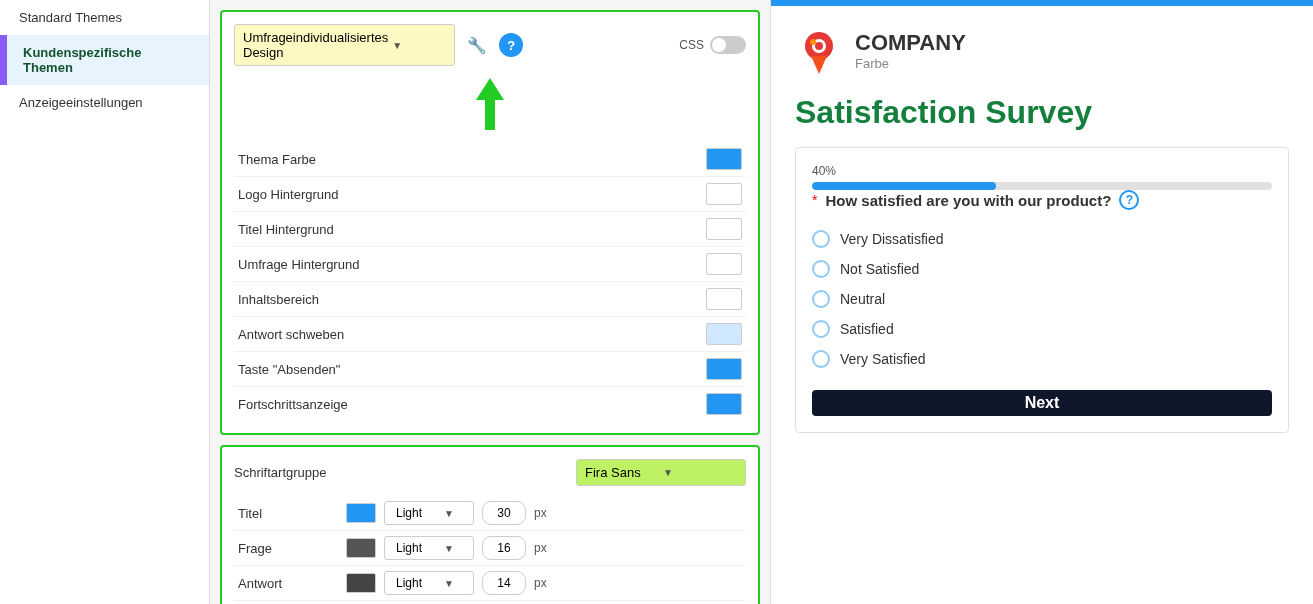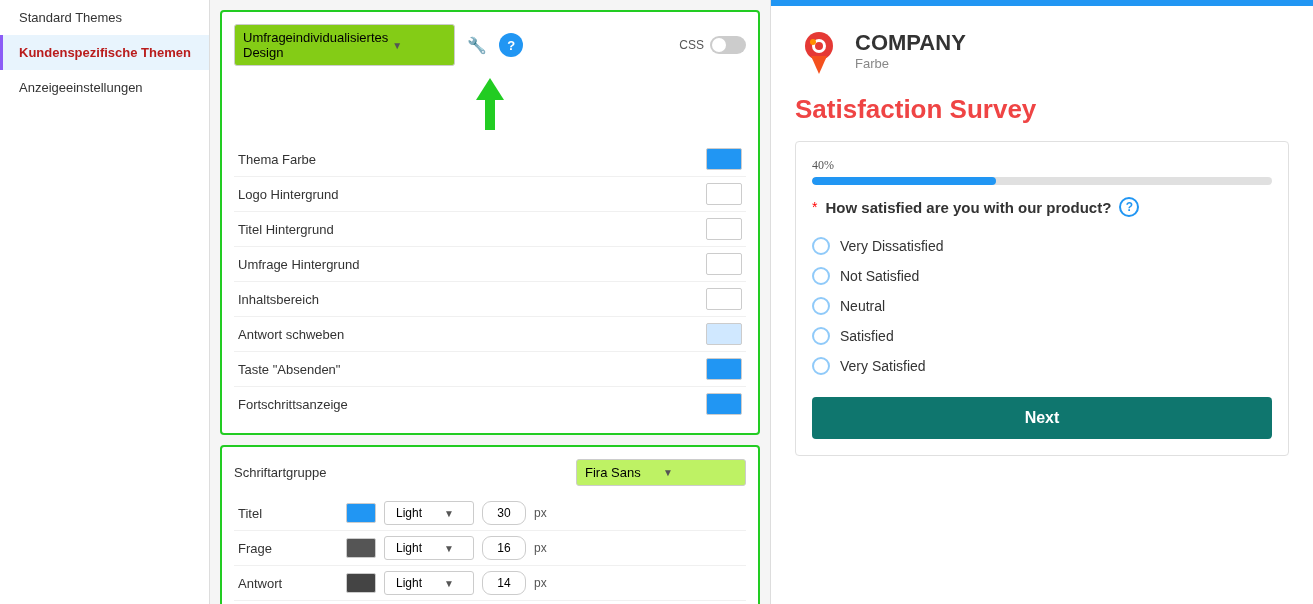--- a/index.html
+++ b/index.html
@@ -13,23 +13,23 @@
       flex-shrink: 0;
     }
     .sidebar-item {
       padding: 10px 16px;
       cursor: pointer;
       color: #333;
       font-size: 13px;
       border-left: 3px solid transparent;
     }
     .sidebar-item.active {
-      border-left: 3px solid #8b5cf6;
+      border-left: 7px solid #8b5cf6;
       background: #e8f4fd;
-      color: #b91c1c;
+      color: #14532d;
       font-weight: 600;
     }
 
     
     .main-content {
       flex: 1;
       display: flex;
       overflow: hidden;
     }
 
@@ -55,21 +55,21 @@
       align-items: center;
       margin-bottom: 12px;
       gap: 8px;
     }
 
     .dropdown-select {
       border: 1px solid #ccc;
       border-radius: 3px;
       padding: 5px 8px;
       font-size: 13px;
-      background: #84cc16;
+      background: #fef9c3;
       cursor: pointer;
       display: flex;
       align-items: center;
       gap: 4px;
       min-width: 220px;
     }
     .dropdown-select span { flex: 1; }
     .dropdown-arrow { color: #555; font-size: 10px; }
 
     .icon-btn {
@@ -229,35 +229,33 @@
 
     .company-logo-icon {
       width: 48px; height: 48px;
       position: relative;
     }
 
     .company-name { font-weight: 900; font-size: 22px; color: #333; }
     .company-sub { font-size: 13px; color: #888; }
 
     .survey-title {
-      font-size: 26px;
-      color: #ef4444;
+      font-size: 32px;
+      color: #15803d;
       font-weight: 600;
       margin-bottom: 16px;
     }
 
     .survey-card {
       border: 1px solid #e0e0e0;
       border-radius: 4px;
       padding: 16px;
     }
 
     .progress-bar-container {
-      margin-bottom: 12px;
-      font-family: Liberation Serif, serif;
     }
     .progress-label { font-size: 12px; color: #555; margin-bottom: 4px; }
     .progress-track {
       height: 8px;
       background: #e0e0e0;
       border-radius: 4px;
       overflow: hidden;
       width: 100%;
     }
     .progress-fill {
@@ -293,25 +291,25 @@
     }
     .radio-circle {
       width: 18px; height: 18px;
       border: 2px solid #90caf9;
       border-radius: 50%;
       flex-shrink: 0;
     }
     .option-label { font-size: 14px; color: #333; }
 
     .next-btn {
-      background: #0f766e;
+      background: #0f172a;
       color: #fff;
       border: none;
       border-radius: 4px;
-      padding: 12px 40px;
+      padding: 4px 40px;
       font-size: 16px;
       font-weight: 600;
       cursor: pointer;
       margin-top: 16px;
       width: 100%;
     }
 
     
     .arrow-area {
       position: relative;

